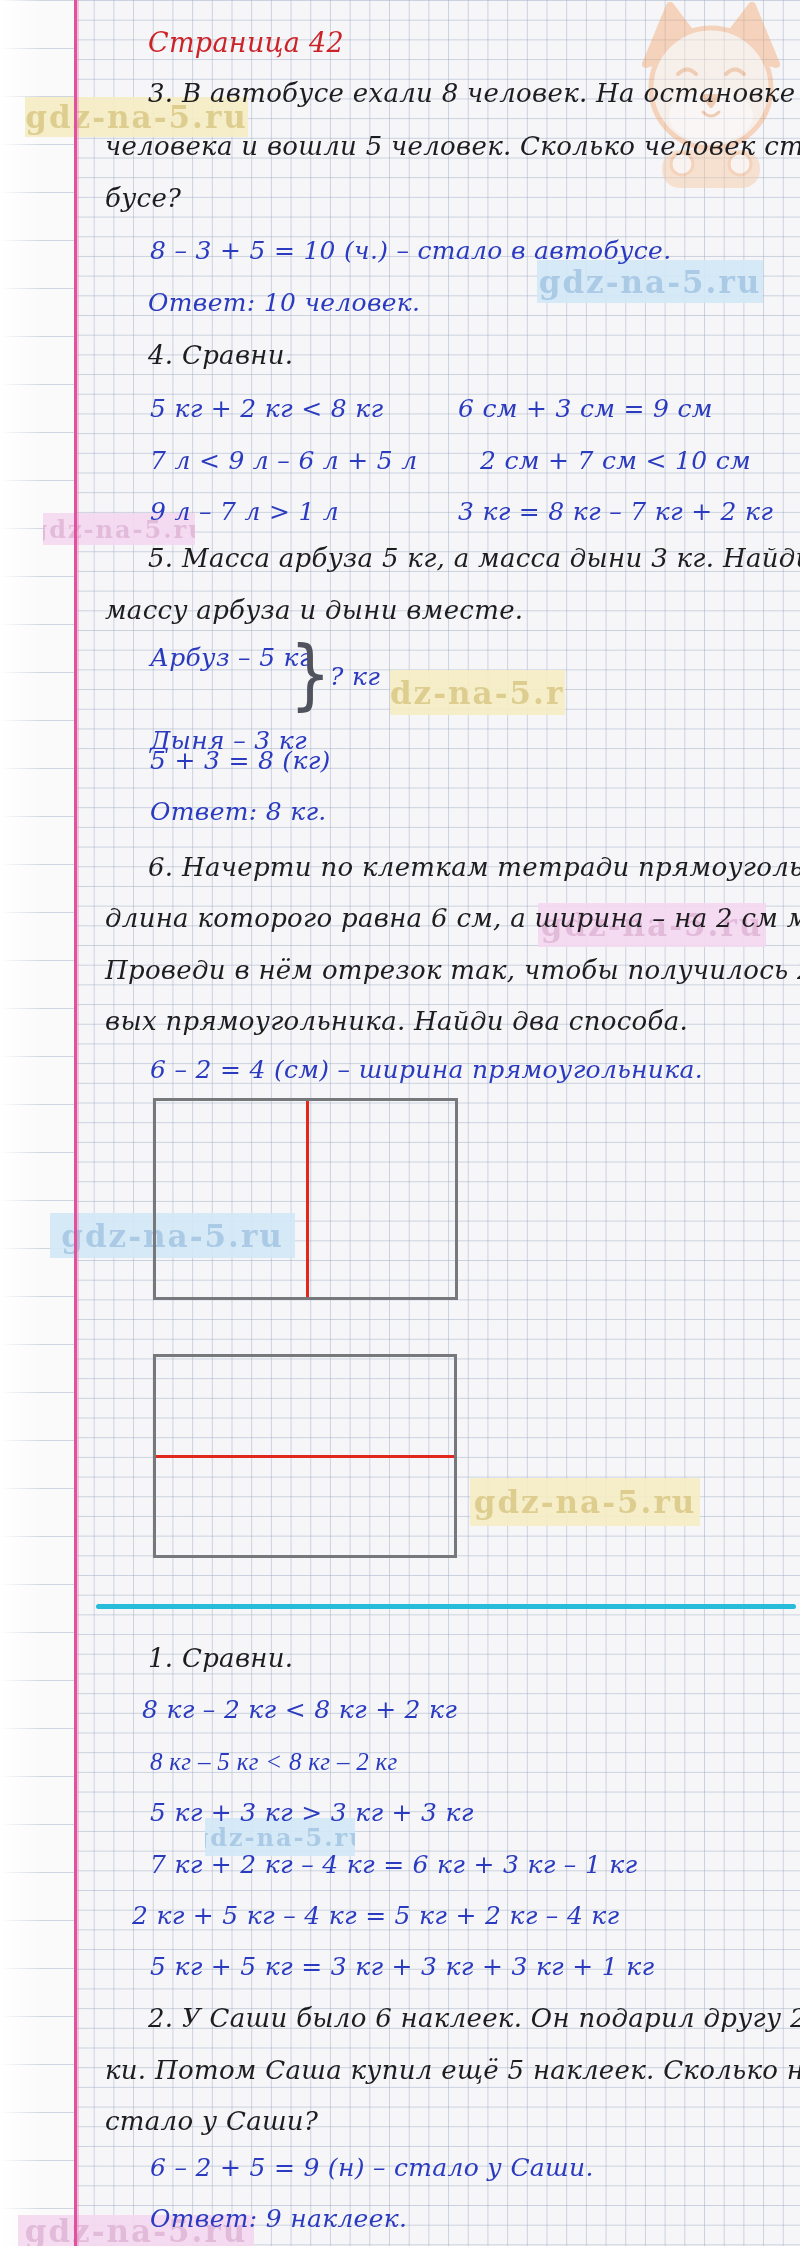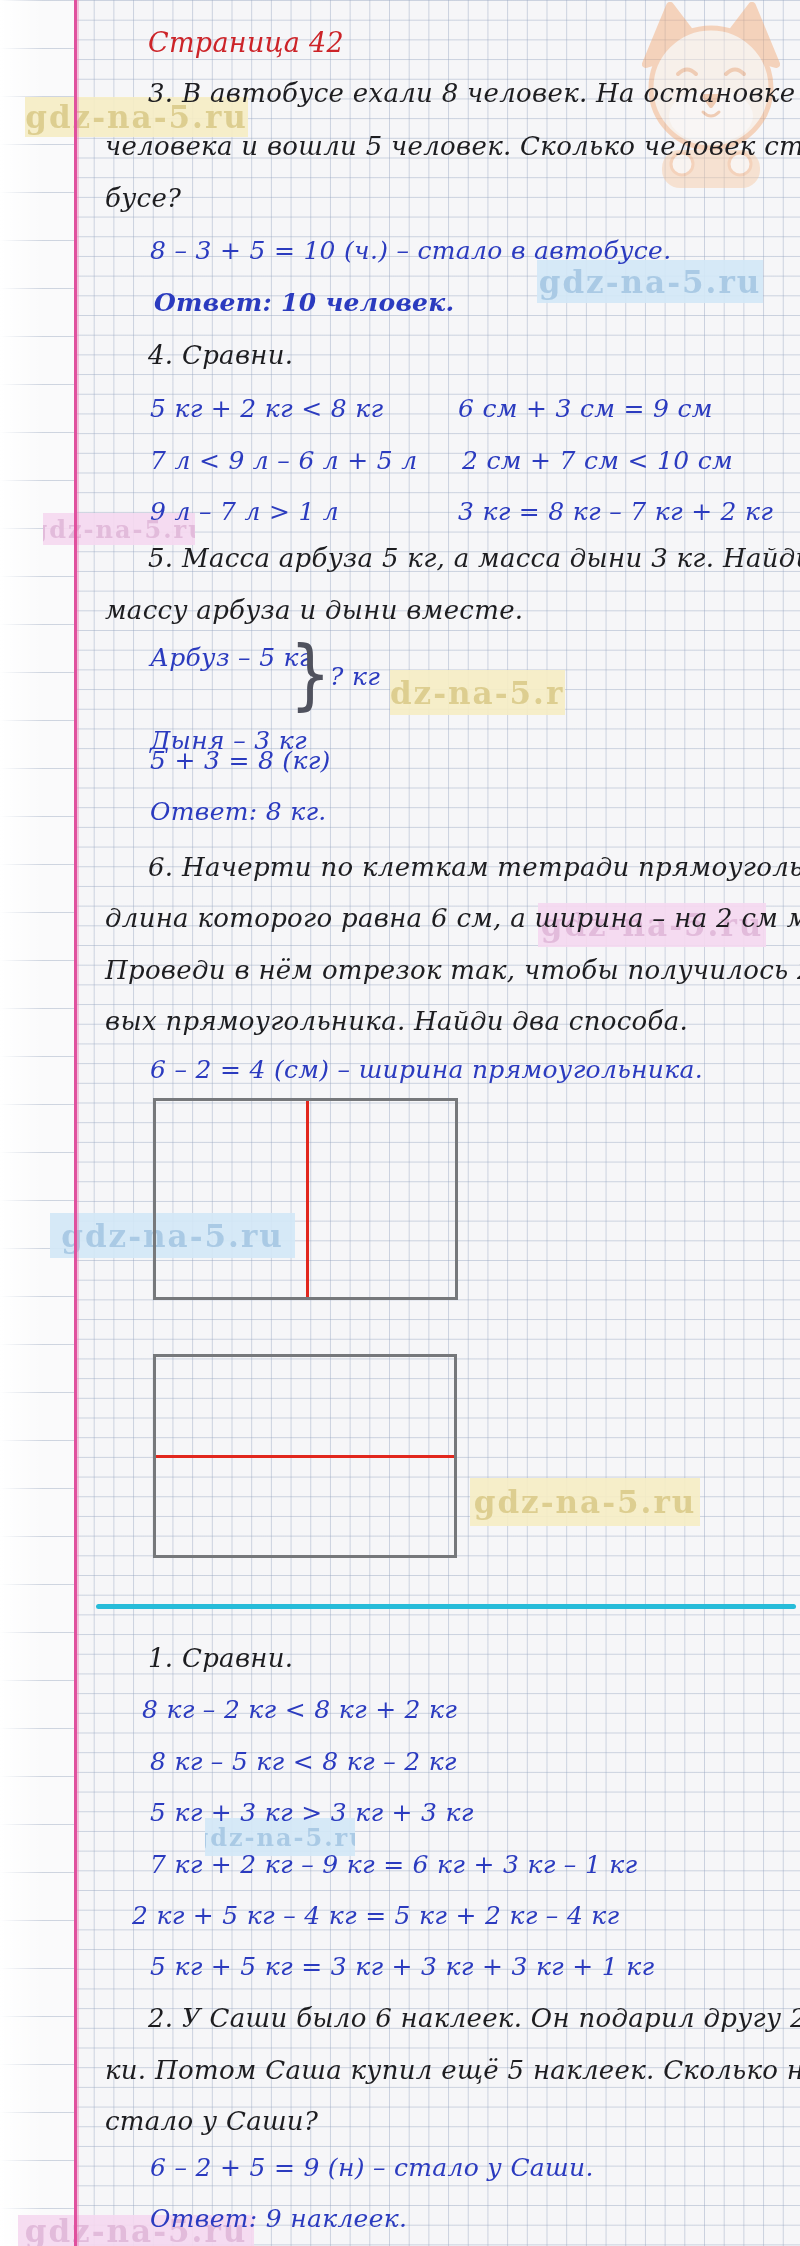--- a/index.html
+++ b/index.html
@@ -130,27 +130,27 @@
 <div class="wm wm-pink" style="left:18px;top:2215px;width:236px;height:31px;">
     <span>gdz-na-5.ru</span>
   </div>
 
 <div class="t red" style="left:148px;top:28px;">Страница 42</div>
 
 <div class="t" style="left:148px;top:78px;">3. В автобусе ехали 8 человек. На остановке вышли 3</div>
 <div class="t" style="left:105px;top:131px;">человека и вошли 5 человек. Сколько человек стало в авто-</div>
 <div class="t" style="left:105px;top:183px;">бусе?</div>
 <div class="t blue" style="left:150px;top:236px;">8 – 3 + 5 = 10 (ч.) – стало в автобусе.</div>
-<div class="t blue" style="left:154px;top:288px;font-weight:bold;">Ответ: 10 человек.</div>
+<div class="t blue" style="left:148px;top:288px;">Ответ: 10 человек.</div>
 
 <div class="t" style="left:148px;top:340px;">4. Сравни.</div>
 <div class="t blue" style="left:150px;top:394px;">5 кг + 2 кг &lt; 8 кг</div>
 <div class="t blue" style="left:458px;top:394px;">6 см + 3 см = 9 см</div>
 <div class="t blue" style="left:150px;top:446px;">7 л &lt; 9 л – 6 л + 5 л</div>
-<div class="t blue" style="left:462px;top:446px;">2 см + 7 см &lt; 10 см</div>
+<div class="t blue" style="left:480px;top:446px;">2 см + 7 см &lt; 10 см</div>
 <div class="t blue" style="left:150px;top:497px;">9 л – 7 л &gt; 1 л</div>
 <div class="t blue" style="left:458px;top:497px;">3 кг = 8 кг – 7 кг + 2 кг</div>
 
 <div class="t" style="left:148px;top:543px;">5. Масса арбуза 5 кг, а масса дыни 3 кг. Найди</div>
 <div class="t" style="left:105px;top:595px;">массу арбуза и дыни вместе.</div>
 <div class="t blue" style="left:150px;top:643px;">Арбуз – 5 кг</div>
 <div class="t blue" style="left:150px;top:694px;margin-top:32px;">Дыня – 3 кг</div>
 <div class="brace" style="left:286px;top:634px;">}</div>
 <div class="t blue" style="left:330px;top:662px;">? кг</div>
 <div class="t blue" style="left:150px;top:746px;">5 + 3 = 8 (кг)</div>
@@ -166,23 +166,23 @@
   <div class="redline-v" style="left:150px;"></div>
 </div>
 <div class="rect" style="left:153px;top:1354px;width:304px;height:204px;">
   <div class="redline-h" style="top:98px;"></div>
 </div>
 
 <div class="divider" style="left:96px;top:1604px;width:700px;"></div>
 
 <div class="t" style="left:148px;top:1643px;">1. Сравни.</div>
 <div class="t blue" style="left:142px;top:1695px;z-index:4;">8 кг – 2 кг &lt; 8 кг + 2 кг</div>
-<div class="t blue" style="left:150px;top:1747px;">8 кг – 5 кг &lt; 8 кг – 2 кг</div>
+<div class="t blue" style="left:150px;top:1747px;font-family:Liberation Serif, serif;">8 кг – 5 кг &lt; 8 кг – 2 кг</div>
 <div class="t blue" style="left:150px;top:1798px;">5 кг + 3 кг &gt; 3 кг + 3 кг</div>
-<div class="t blue" style="left:150px;top:1850px;z-index:4;">7 кг + 2 кг – 9 кг = 6 кг + 3 кг – 1 кг</div>
+<div class="t blue" style="left:150px;top:1850px;z-index:4;">7 кг + 2 кг – 4 кг = 6 кг + 3 кг – 1 кг</div>
 <div class="t blue" style="left:132px;top:1901px;">2 кг + 5 кг – 4 кг = 5 кг + 2 кг – 4 кг</div>
 <div class="t blue" style="left:150px;top:1952px;text-align:right;">5 кг + 5 кг = 3 кг + 3 кг + 3 кг + 1 кг</div>
 
 <div class="t" style="left:148px;top:2003px;">2. У Саши было 6 наклеек. Он подарил другу 2 наклей-</div>
 <div class="t" style="left:105px;top:2055px;">ки. Потом Саша купил ещё 5 наклеек. Сколько наклеек</div>
 <div class="t" style="left:105px;top:2106px;">стало у Саши?</div>
 <div class="t blue" style="left:150px;top:2153px;">6 – 2 + 5 = 9 (н) – стало у Саши.</div>
 <div class="t blue" style="left:150px;top:2204px;">Ответ: 9 наклеек.</div>
 
 </body></html>

